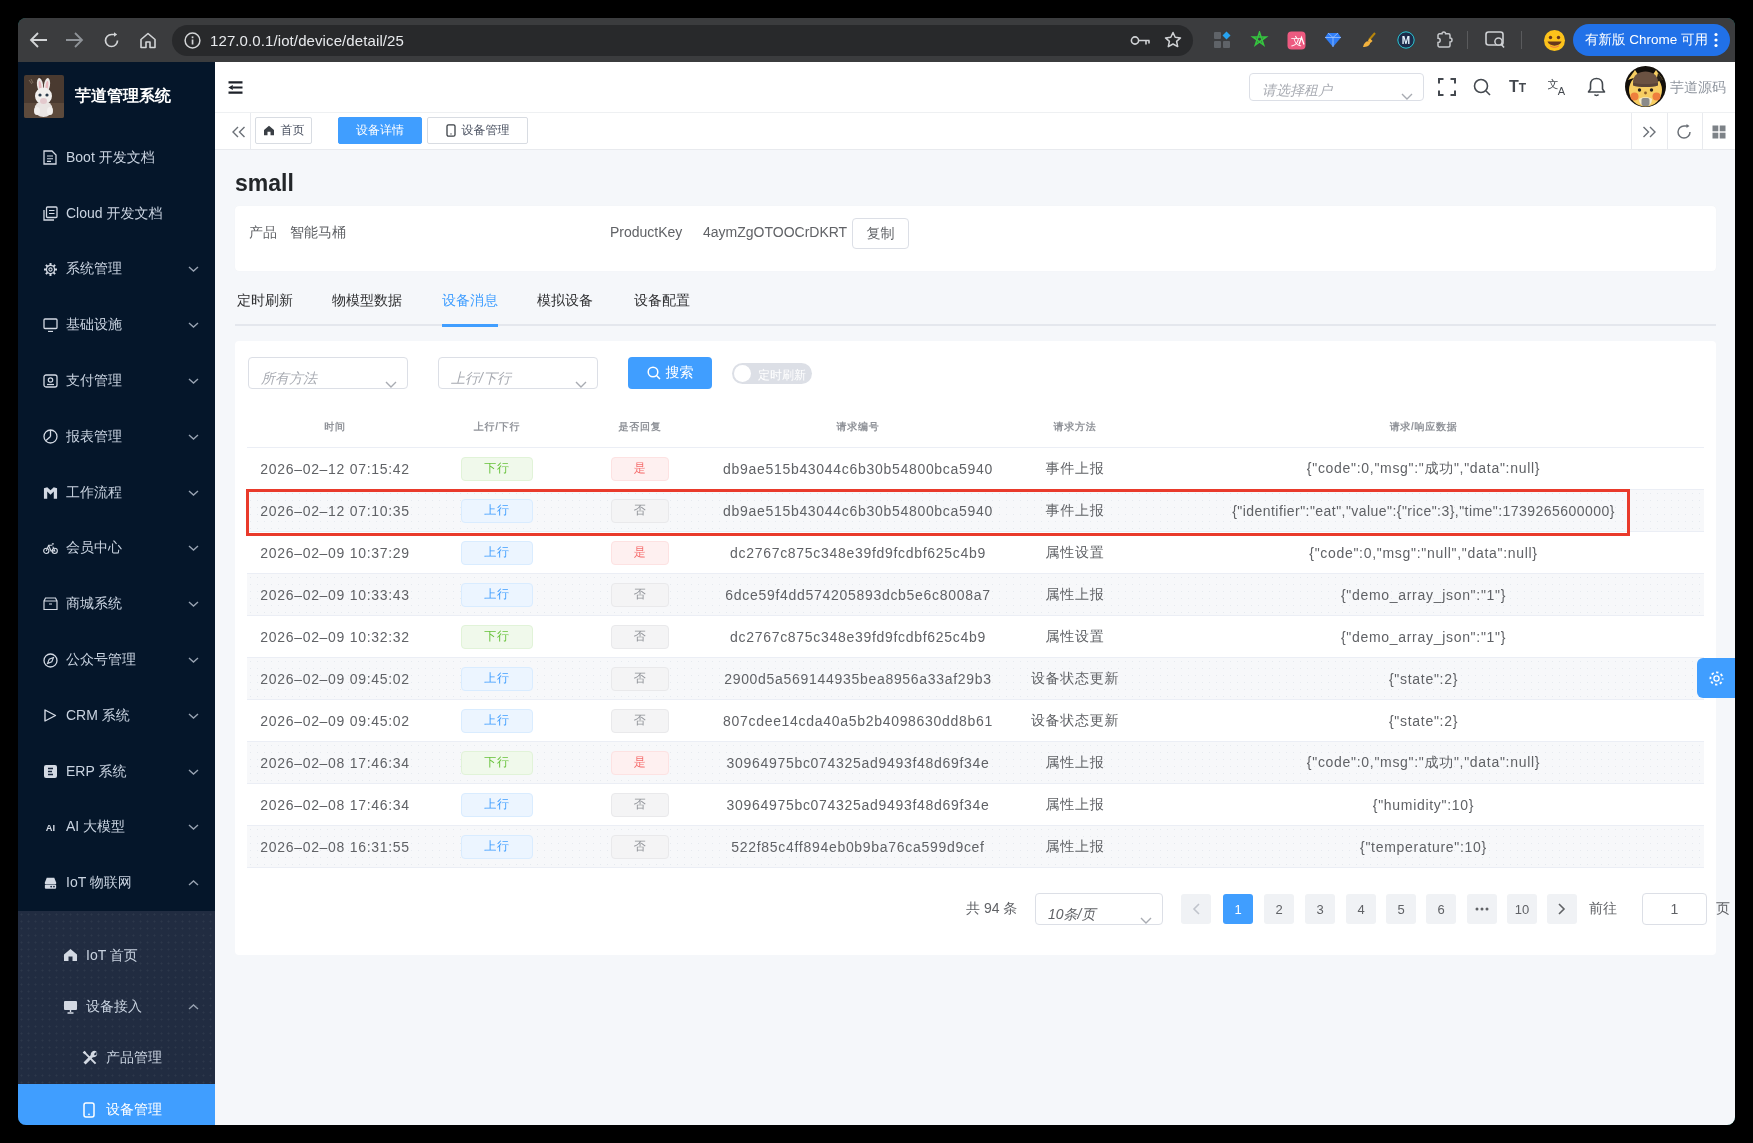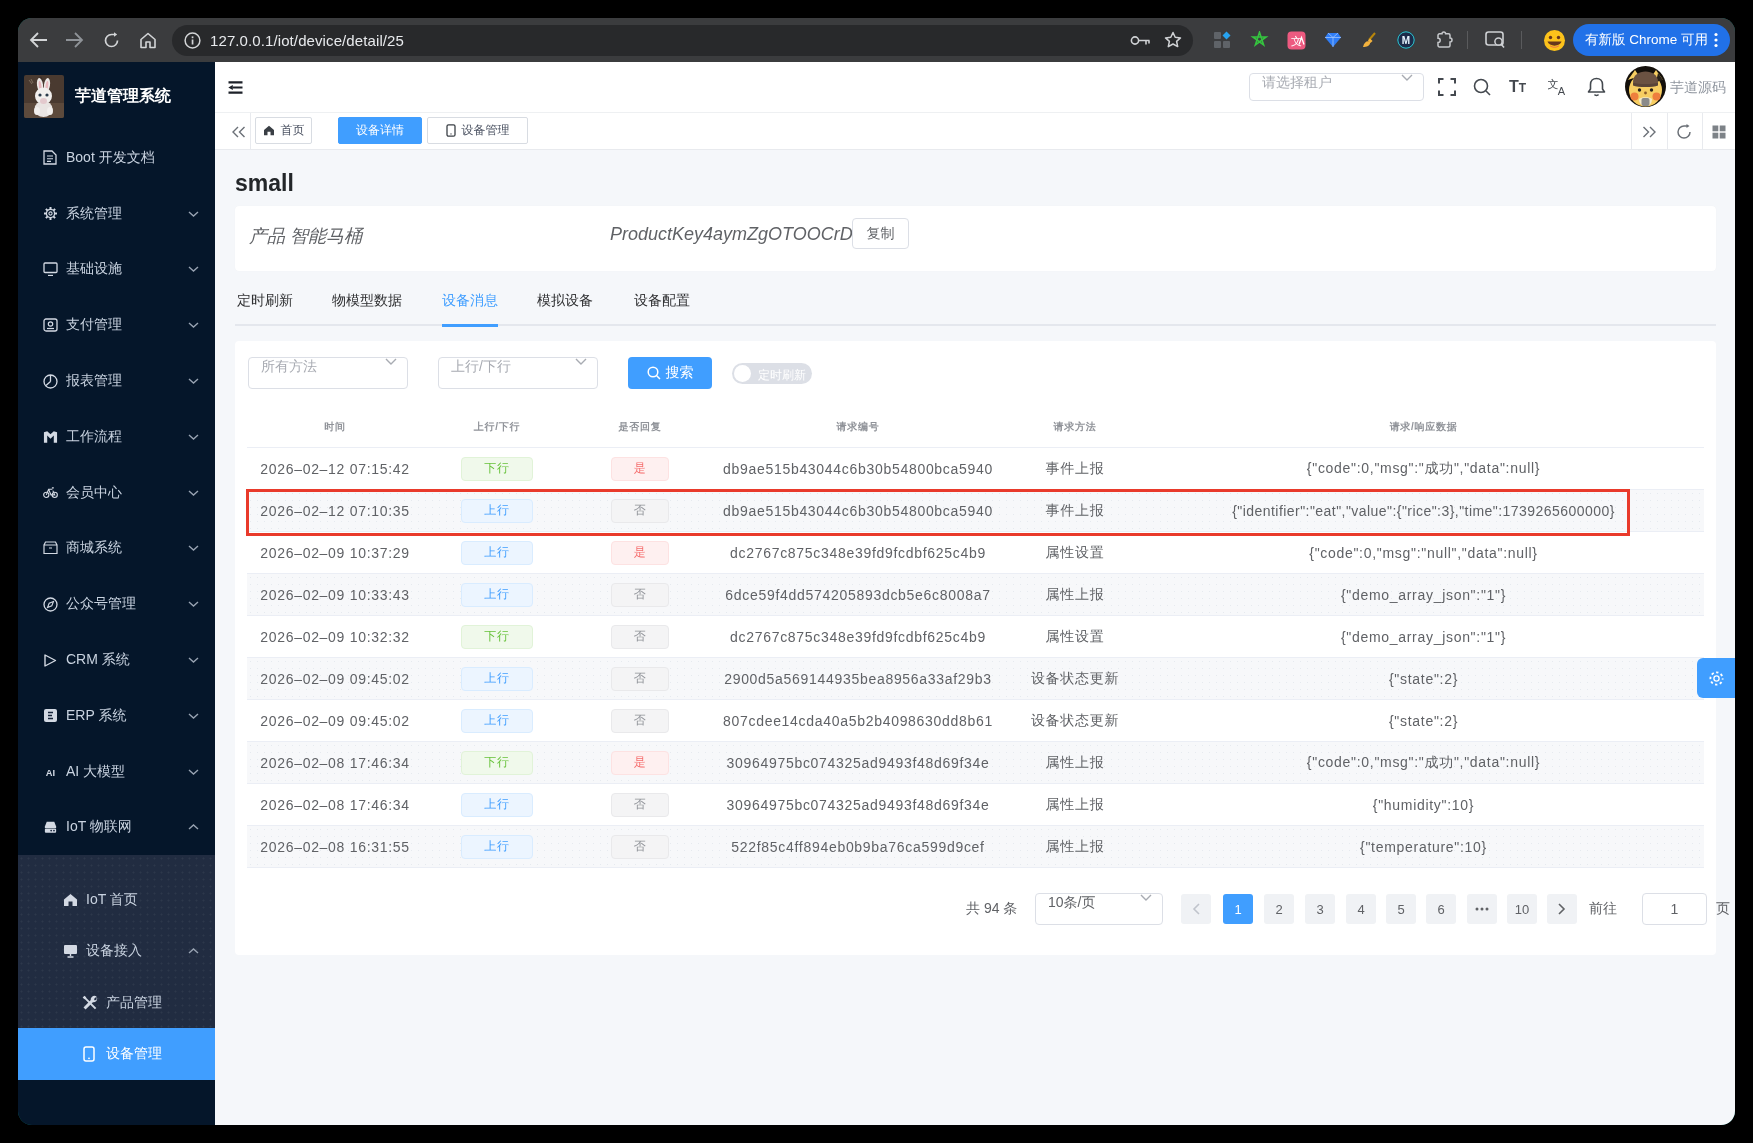--- a/index.html
+++ b/index.html
@@ -1,17 +1,17 @@
 <!DOCTYPE html>
 <html><head>
 <meta charset="utf-8">
 <style>
 * { margin:0; padding:0; box-sizing:border-box; }
 html,body { width:1753px; height:1143px; background:#000; font-family:"Liberation Sans",sans-serif; overflow:hidden; }
-.window { position:absolute; left:18px; top:18px; width:1717px; height:1107px; border-radius:14px; overflow:hidden; background:#0f766e; }
+.window { position:absolute; left:18px; top:18px; width:1717px; height:1107px; border-radius:8px; overflow:hidden; background:#0f766e; }
 
 .toolbar { position:absolute; left:0; top:0; width:100%; height:44px; background:#3b3c3e; }
 .tb-ic { position:absolute; top:0; height:44px; display:flex; align-items:center; justify-content:center; }
 .urlpill { position:absolute; left:154px; top:7px; width:1021px; height:31px; border-radius:16px; background:#28292b; display:flex; align-items:center; }
 .urltext { color:#e8eaed; font-size:15px; margin-left:38px; letter-spacing:0.1px; }
 .chromebtn { position:absolute; left:1555px; top:6px; width:157px; height:32px; border-radius:16px; background:#2171e8; color:#fff; font-size:13.5px; display:flex; align-items:center; justify-content:center; gap:6px; }
 
 .app { position:absolute; left:0; top:44px; width:1717px; height:1063px; }
 .sidebar { position:absolute; left:0; top:0; width:197px; height:100%; background:#05162a; }
 .logoarea { height:68px; display:flex; align-items:center; }
@@ -30,28 +30,28 @@
 .main { position:absolute; left:197px; top:0; width:1520px; height:100%; background:#f5f7fa; }
 .hdr { position:absolute; left:0; top:0; width:100%; height:50px; background:#fff; }
 .tabbar { position:absolute; left:0; top:50px; width:100%; height:38px; background:#fff; border-top:1px solid #eef0f2; border-bottom:1px solid #e8eaee; }
 .tag { position:absolute; top:4px; height:27px; border:1px solid #d8dce2; border-radius:2px; background:#fff; color:#495060; font-size:12px; display:flex; align-items:center; justify-content:center; gap:6px; }
 .tag.active { background:#409eff; border-color:#409eff; color:#fff; }
 .tb-sep { position:absolute; top:0; width:1px; height:37px; background:#e8eaee; }
 
 .content { position:absolute; left:0; top:88px; width:100%; height:975px; }
 .pagetitle { position:absolute; left:20px; top:20px; font-size:23px; font-weight:bold; color:#232629; }
 .card1 { position:absolute; left:20px; top:56px; width:1481px; height:65px; background:#fff; border-radius:4px; box-shadow:0 0 1px rgba(0,0,0,0.05); }
-.card1 .lbl { color:#606266; font-size:18px;font-style:italic; }
+.card1 .lbl { color:#606266; font-size:14px; }
 .copybtn { position:absolute; left:617px; top:12px; width:57px; height:31px; border:1px solid #dcdfe6; border-radius:4px; background:#fff; color:#606266; font-size:14px; display:flex; align-items:center; justify-content:center; }
 .tabs { position:absolute; left:20px; top:126px; width:1481px; height:50px; border-bottom:2px solid #e4e7ed; }
 .tabs .t { position:absolute; top:16px; font-size:14px; color:#303133; font-weight:500; }
 .tabs .t.act { color:#409eff; }
 .tabs .underline { position:absolute; left:207px; top:48px; width:56px; height:2.5px; background:#409eff; }
 .card2 { position:absolute; left:20px; top:191px; width:1481px; height:614px; background:#fff; border-radius:4px; }
-.sel { position:absolute; height:32px; border:1px solid #dcdfe6; border-radius:4px; background:#fff; color:#a8abb2; font-size:14px; display:flex; align-items:flex-start; }
+.sel { position:absolute; height:32px; border:1px solid #dcdfe6; border-radius:4px; background:#fff; color:#a8abb2; font-size:14px; display:flex; align-items:flex-end;font-style:italic; }
 .sel span { margin-left:12px; }
 .sel svg { position:absolute; right:10px; }
 .searchbtn { position:absolute; left:393px; top:16px; width:84px; height:32px; background:#409eff; border-radius:4px; color:#fff; font-size:14px; display:flex; align-items:center; justify-content:center; gap:5px; }
 .switch { position:absolute; left:497px; top:22px; width:80px; height:21px; border-radius:11px; background:#dcdfe6; }
 .switch .knob { position:absolute; left:2px; top:2px; width:17px; height:17px; border-radius:50%; background:#fff; }
 .switch .swtxt { position:absolute; left:26px; top:4px; color:#fff; font-size:12px; }
 
 .tbl { position:absolute; left:12px; top:65px; width:1457px; }
 .trow { display:grid; grid-template-columns:176px 148px 138px 298px 136px 561px; align-items:center; height:42px; border-bottom:1px solid #ebeef5; }
 .trow > div { text-align:center; font-size:14px; color:#606266; letter-spacing:0.7px; }
@@ -214,20 +214,27 @@
             </svg>
         </div>
         <div class="logotitle">芋道管理系统</div>
       </div>
       <div class="m1"><span class="mi">
             <svg width="14" height="15" viewBox="0 0 14 15">
               <path d="M1 1 L9 1 L13 5 L13 14 L1 14 Z" stroke="#d3d9e3" stroke-width="1.3" fill="none"></path>
               <path d="M4 6 L10 6 M4 8.7 L10 8.7 M4 11.4 L8 11.4" stroke="#d3d9e3" stroke-width="1.1"></path>
             </svg>
           </span>Boot 开发文档</div>
+      <div class="m1"><span class="mi">
+            <svg width="15" height="15" viewBox="0 0 15 15">
+              <rect x="3.5" y="1" width="10.5" height="10.5" rx="1" stroke="#d3d9e3" stroke-width="1.3" fill="none"></rect>
+              <path d="M11 14 L1 14 L1 4" stroke="#d3d9e3" stroke-width="1.3" fill="none"></path>
+              <path d="M6 4.5 L11.5 4.5 M6 7.5 L11.5 7.5" stroke="#d3d9e3" stroke-width="1.1"></path>
+            </svg>
+          </span>Cloud 开发文档</div>
       <div class="m1"><span class="mi">
             <svg width="15" height="15" viewBox="0 0 15 15">
               <circle cx="7.5" cy="7.5" r="4.1" stroke="#d3d9e3" stroke-width="1.3" fill="none"></circle>
               <circle cx="7.5" cy="7.5" r="1.6" stroke="#d3d9e3" stroke-width="1.1" fill="none"></circle>
               <g stroke="#d3d9e3" stroke-width="2">
                 <path d="M7.5 1 L7.5 3.4 M7.5 11.6 L7.5 14 M1 7.5 L3.4 7.5 M11.6 7.5 L14 7.5 M2.9 2.9 L4.6 4.6 M10.4 10.4 L12.1 12.1 M12.1 2.9 L10.4 4.6 M4.6 10.4 L2.9 12.1"></path>
               </g>
             </svg>
           </span>系统管理<svg class="chev" width="11" height="6" viewBox="0 0 11 6">
             <path d="M1 1 L5.5 5 L10 1" stroke="#98a3b2" stroke-width="1.4" fill="none"></path>

